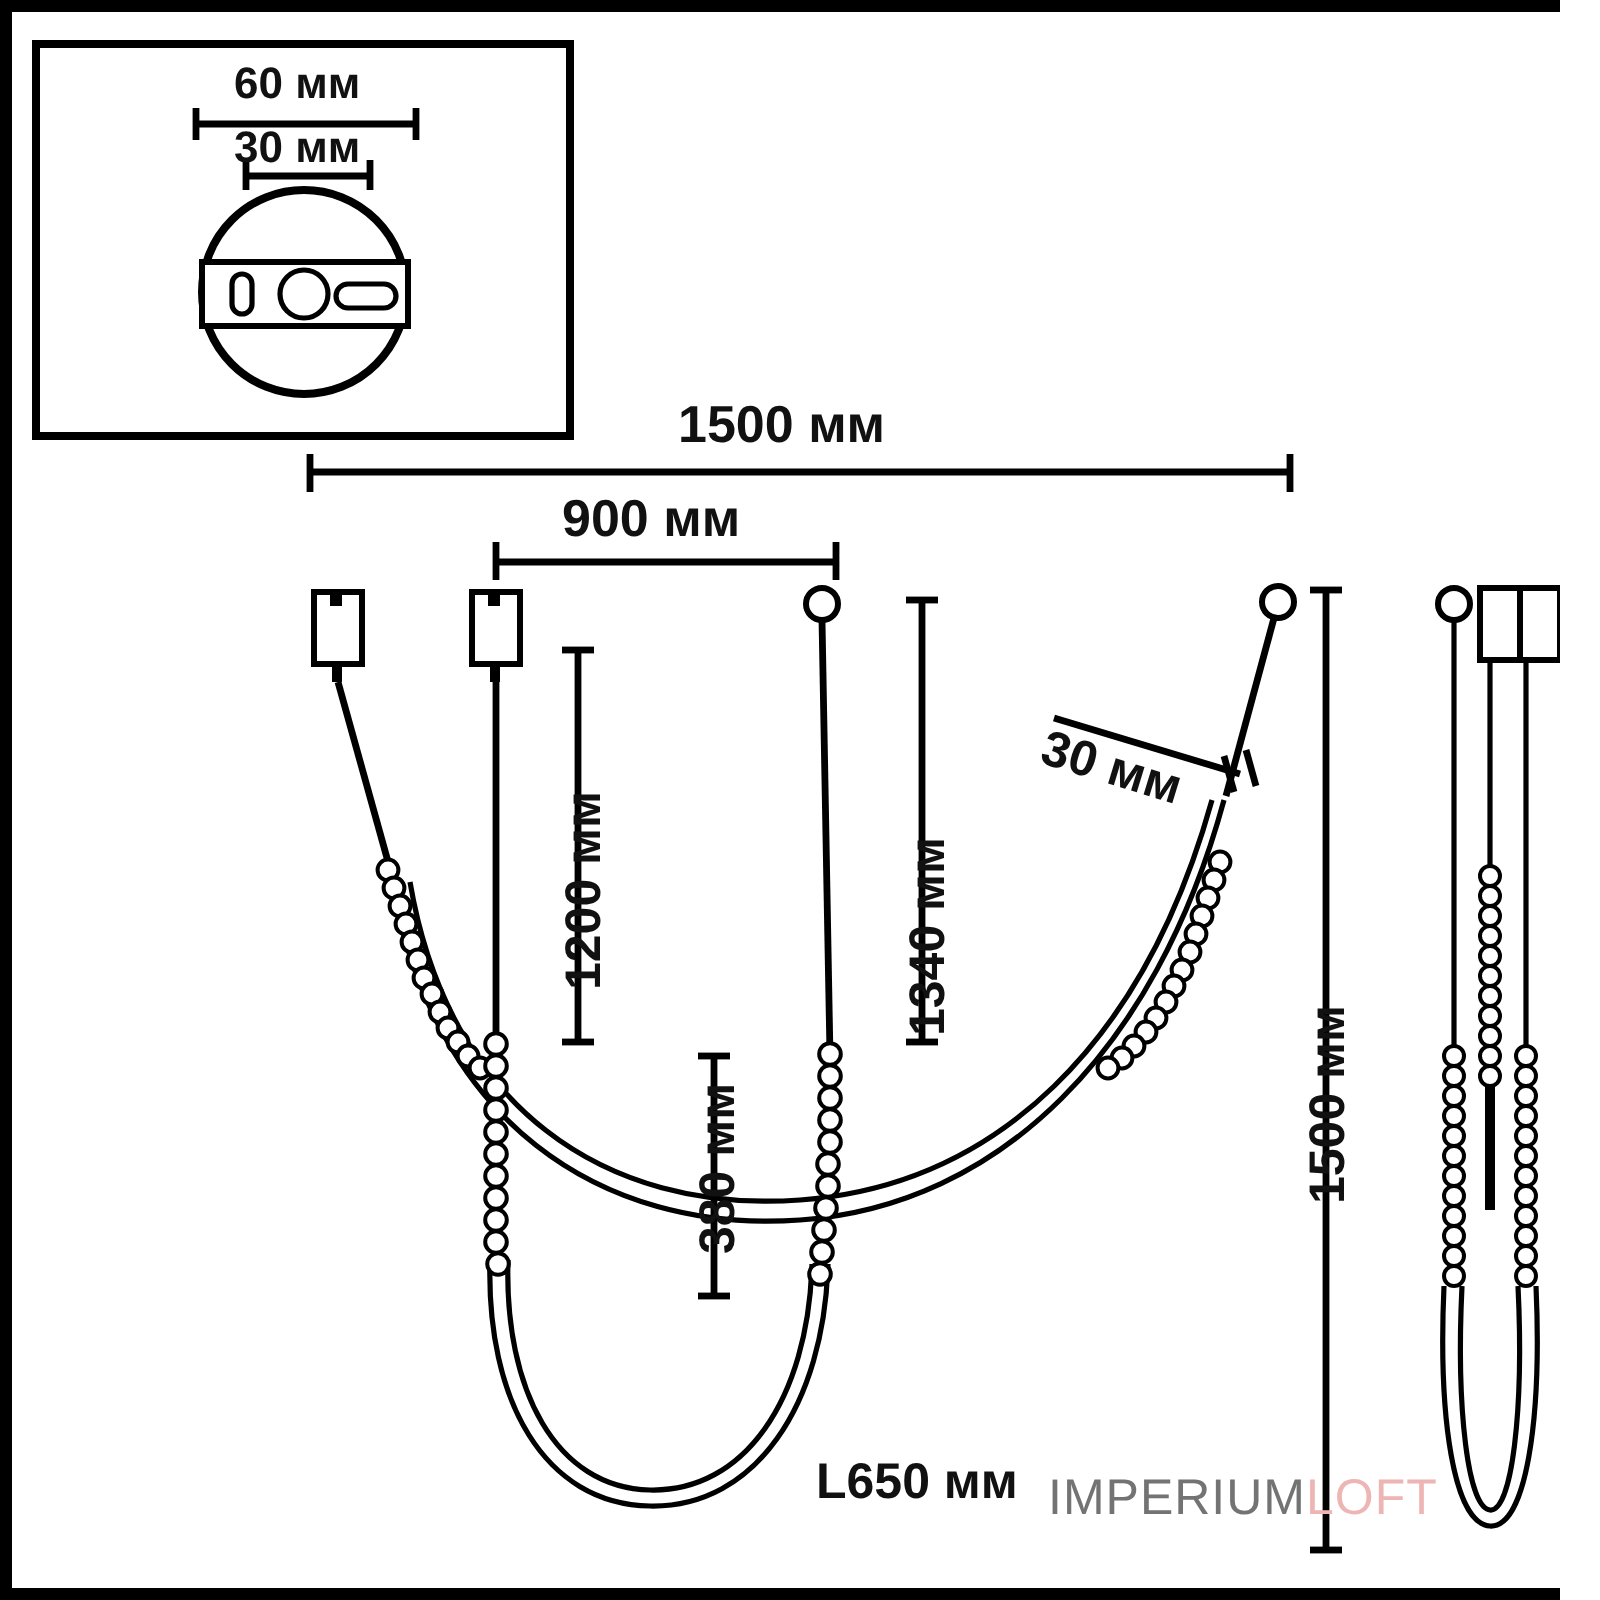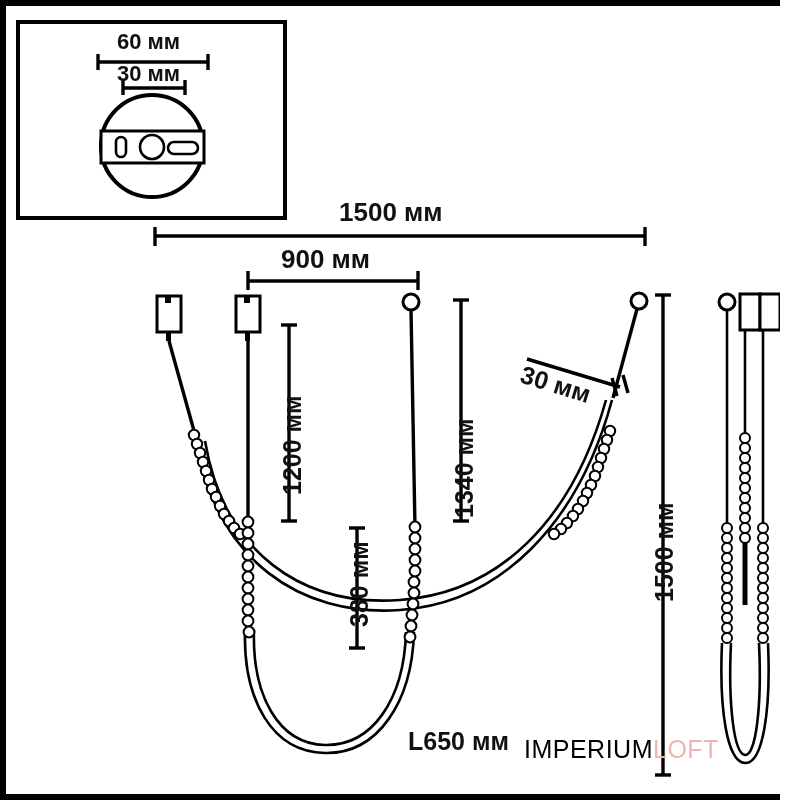--- a/index.html
+++ b/index.html
@@ -29,21 +29,21 @@
   .rot{transform-origin:0 0;}
   #watermark{
     position:absolute;
     left:524px;top:735px;
     font-size:25px;
     letter-spacing:0.5px;
     font-weight:400;
     font-family:"Liberation Sans", sans-serif;
     white-space:nowrap;
   }
-  #watermark .wm-a{color:#000000;}
+  #watermark .wm-a{color:#737373;}
   #watermark .wm-b{color:#eeb5b5;text-align:center;}
 </style>
 </head>
 <body>
 
 <div id="page">
 
   <svg id="canvas" viewBox="0 0 800 800">
     <defs>
       <style>

